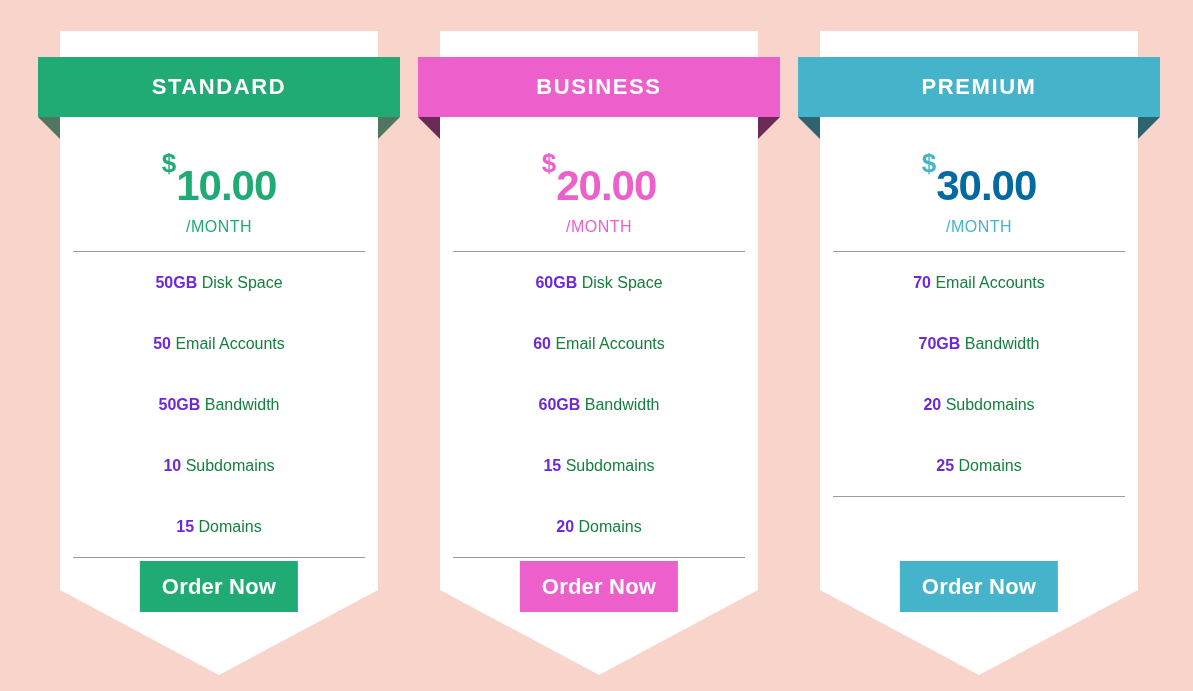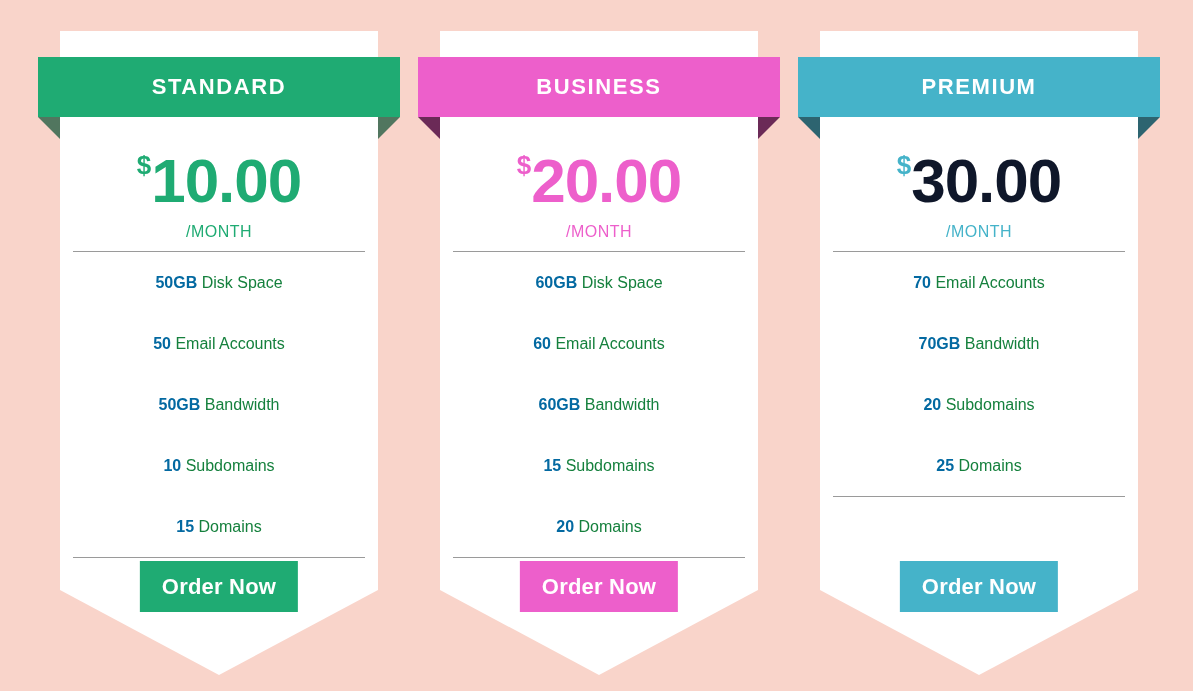--- a/index.html
+++ b/index.html
@@ -102,21 +102,21 @@
     line-height: 1;
     white-space: nowrap;
   }
   .currency {
     font-size: 26px;
     font-weight: bold;
     vertical-align: 28px;
     letter-spacing: 0;
   }
   .amount {
-    font-size: 62px;
+    font-size: 42px;
     font-weight: bold;
     letter-spacing: -1px;
   }
   .period {
     display: block;
     margin-top: 11px;
     font-size: 16px;
     font-weight: normal;
     letter-spacing: 0.5px;
   }
@@ -135,21 +135,21 @@
   }
   .feature {
     text-align: center;
     font-size: 16px;
     color: #8d8d8d;
     line-height: 1;
     padding: 23px 0 22px;
   }
   .feature .f-value {
     font-weight: bold;
-    color: #0369a1;
+    color: #6d28d9;
     text-align: center;
   }
   .feature .f-label {
     font-weight: normal;
     color: #15803d;
   }
 
   
   .order-btn {
     position: absolute;
@@ -237,21 +237,21 @@
 
     <div class="fold left" style="background-color: rgb(45, 100, 112);"></div>
     <div class="fold right" style="background-color: rgb(45, 100, 112);"></div>
 
     <div class="ribbon" style="background-color: rgb(69, 179, 201);">
       <span class="ribbon-title">PREMIUM</span>
     </div>
 
     <div class="price-block">
       <span class="price-line">
-        <span class="currency" style="color: rgb(69, 179, 201);">$</span><span class="amount" style="color: #0f172a;">30.00</span>
+        <span class="currency" style="color: rgb(69, 179, 201);">$</span><span class="amount" style="color: #0369a1;">30.00</span>
       </span>
       <span class="period" style="color: rgb(69, 179, 201);">/MONTH</span>
     </div>
 
     <ul class="features">
       <li class="feature"><span class="f-value">70</span><span class="f-label"> Email Accounts</span></li>
       <li class="feature"><span class="f-value">70GB</span><span class="f-label"> Bandwidth</span></li>
       <li class="feature"><span class="f-value">20</span><span class="f-label"> Subdomains</span></li>
       <li class="feature"><span class="f-value">25</span><span class="f-label"> Domains</span></li>
     </ul>

